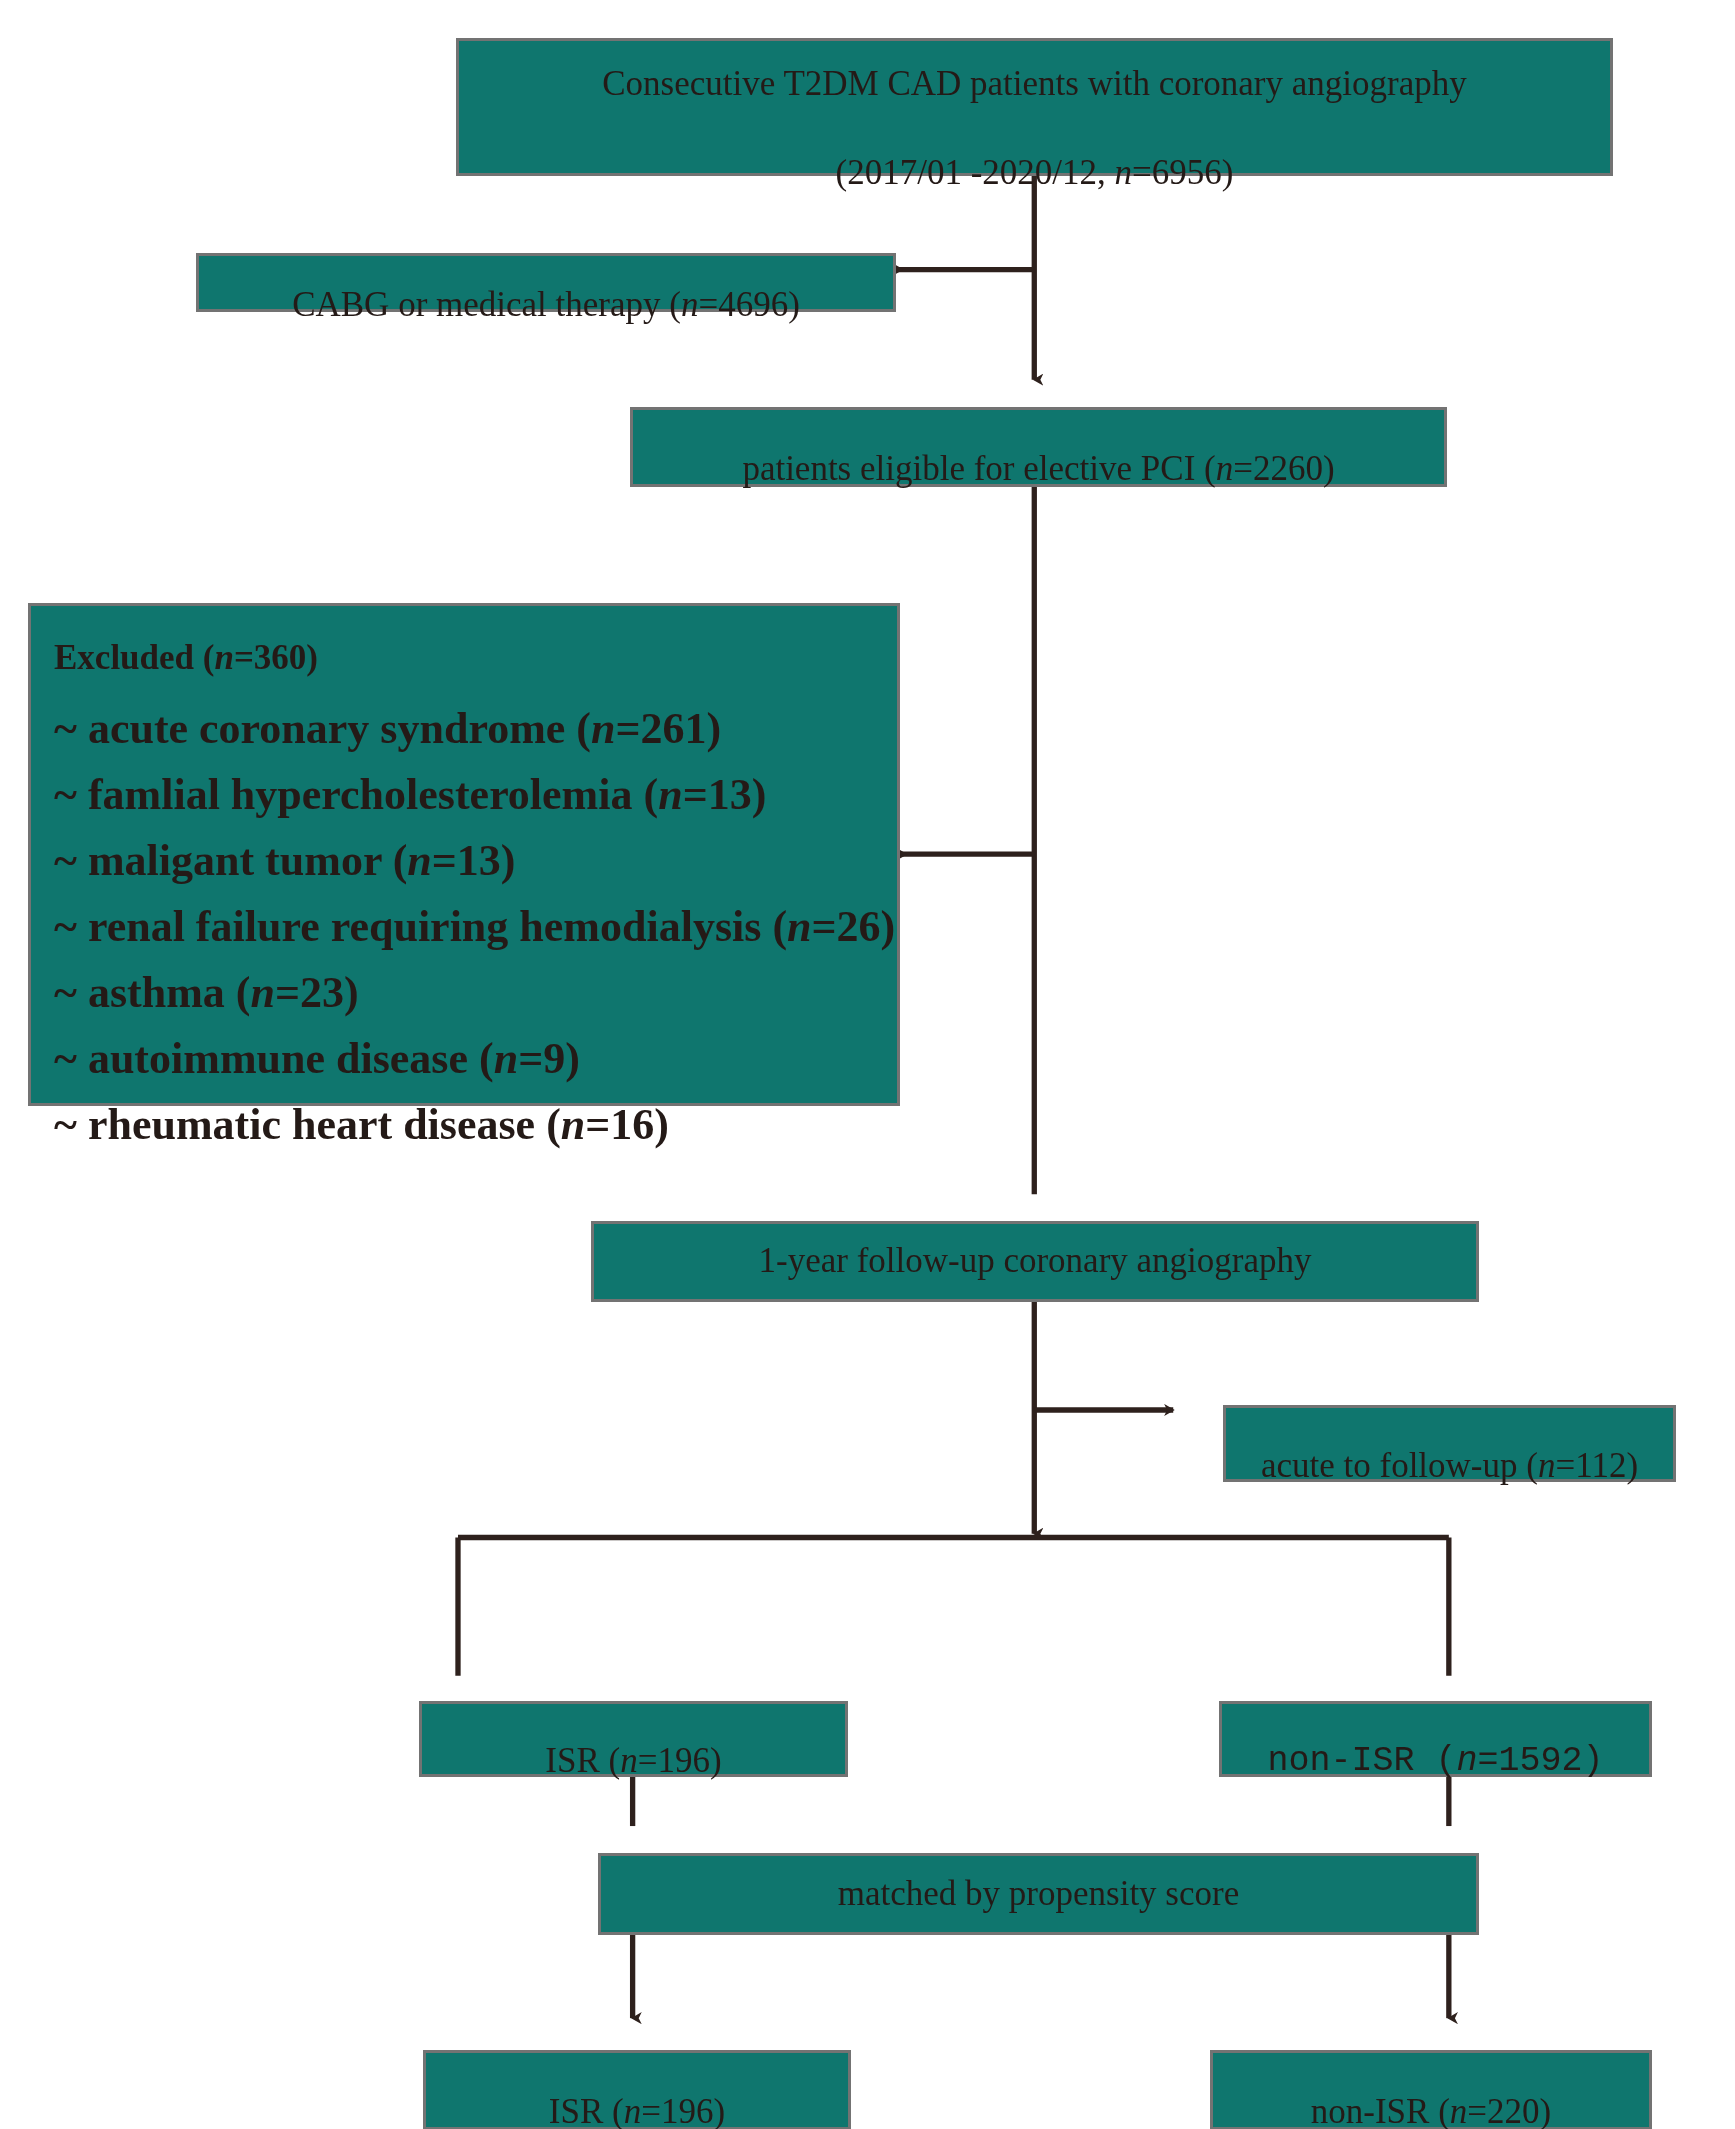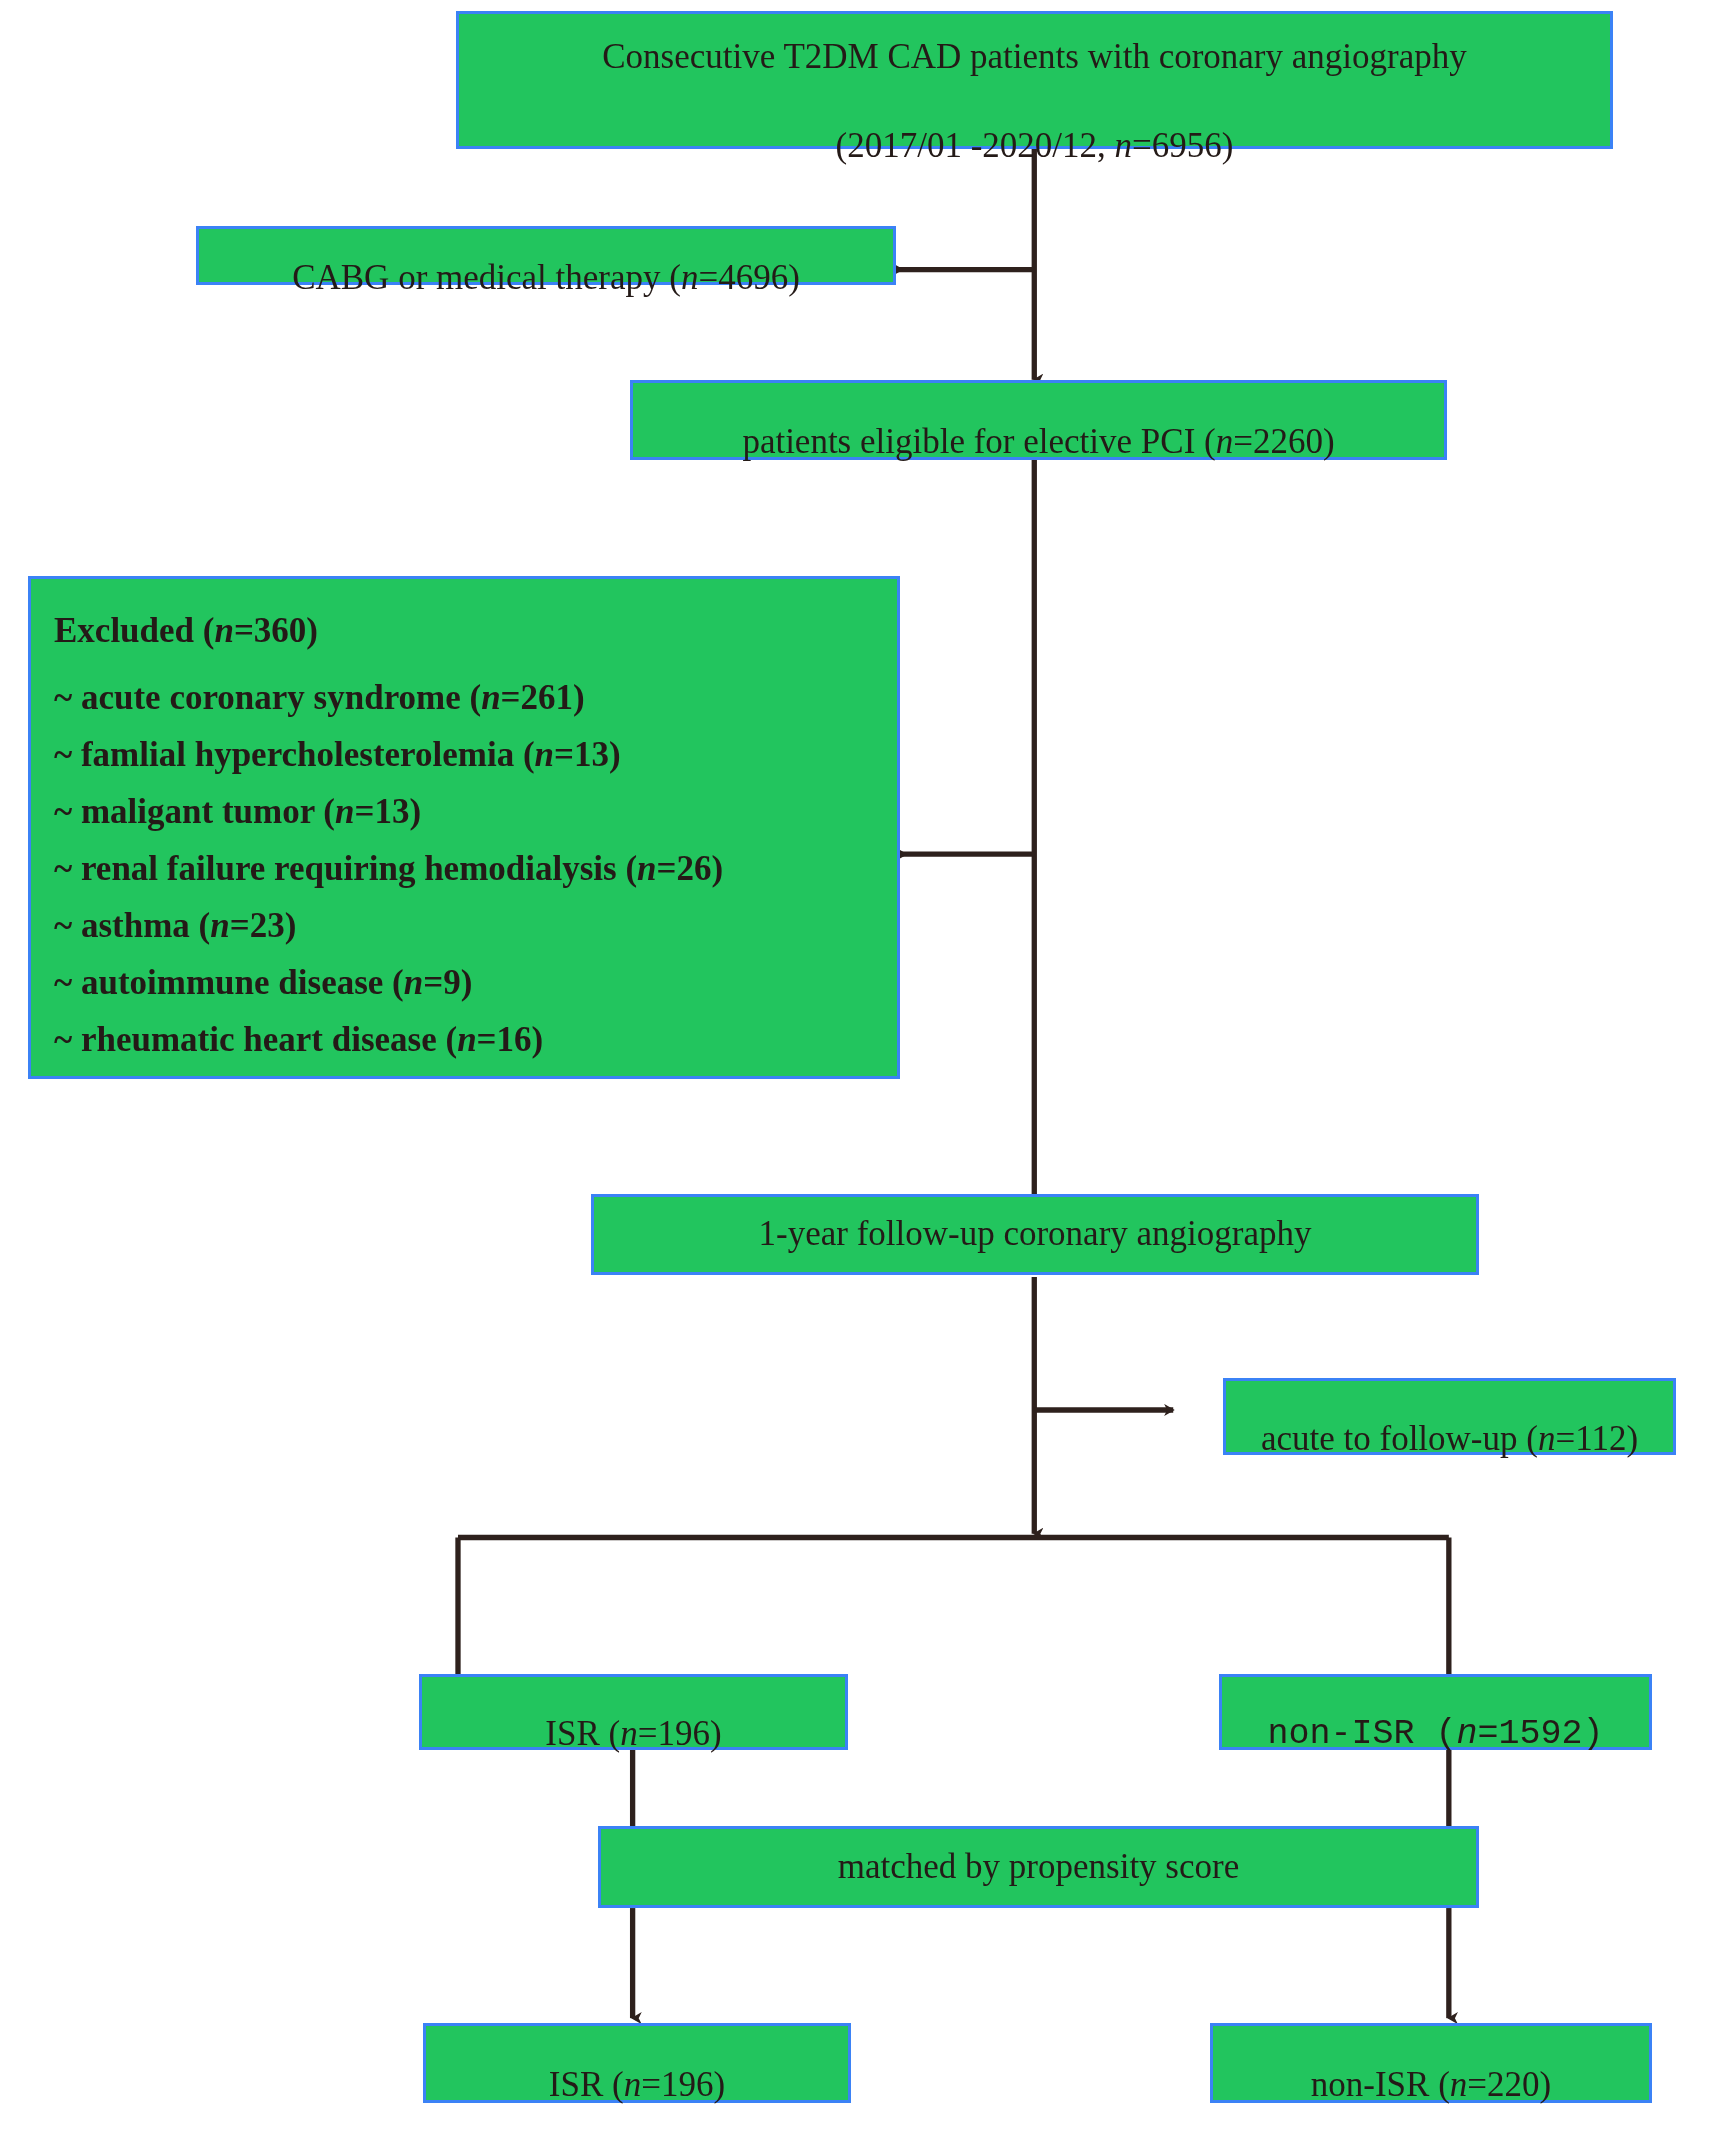--- a/index.html
+++ b/index.html
@@ -22,29 +22,30 @@
   #flow-svg {
     position: absolute;
     left: 0;
     top: 0;
     width: 1736px;
     height: 2129px;
   }
   .node {
     position: absolute;
     box-sizing: border-box;
-    border: 3px solid #3b82f6;
-    background: #22c55e;
+    border: 3px solid #737373;
+    background: #0f766e;
     display: flex;
     align-items: center;
     justify-content: center;
     text-align: center;
     line-height: 1.28;
     font-size: 35px;
     padding: 0 13.7px;
+    margin-top: 27px;
   }
   .node .txt {
     display: block;
     white-space: pre-line;
   }
   .excl-node {
     display: block;
     align-items: stretch;
     justify-content: flex-start;
     text-align: left;
@@ -53,21 +54,21 @@
   .excl-title {
     font-size: 35px;
     margin-bottom: 26px;
   }
   .excl-list {
     list-style: none;
     margin: 0;
     padding: 0;
   }
   .excl-list li {
-    font-size: 35px;
+    font-size: 44px;
     line-height: 1.0;
     margin-bottom: 22px;
     white-space: nowrap;
   }
   em {
     font-style: italic;
   }
 </style>
 </head>
 <body>

